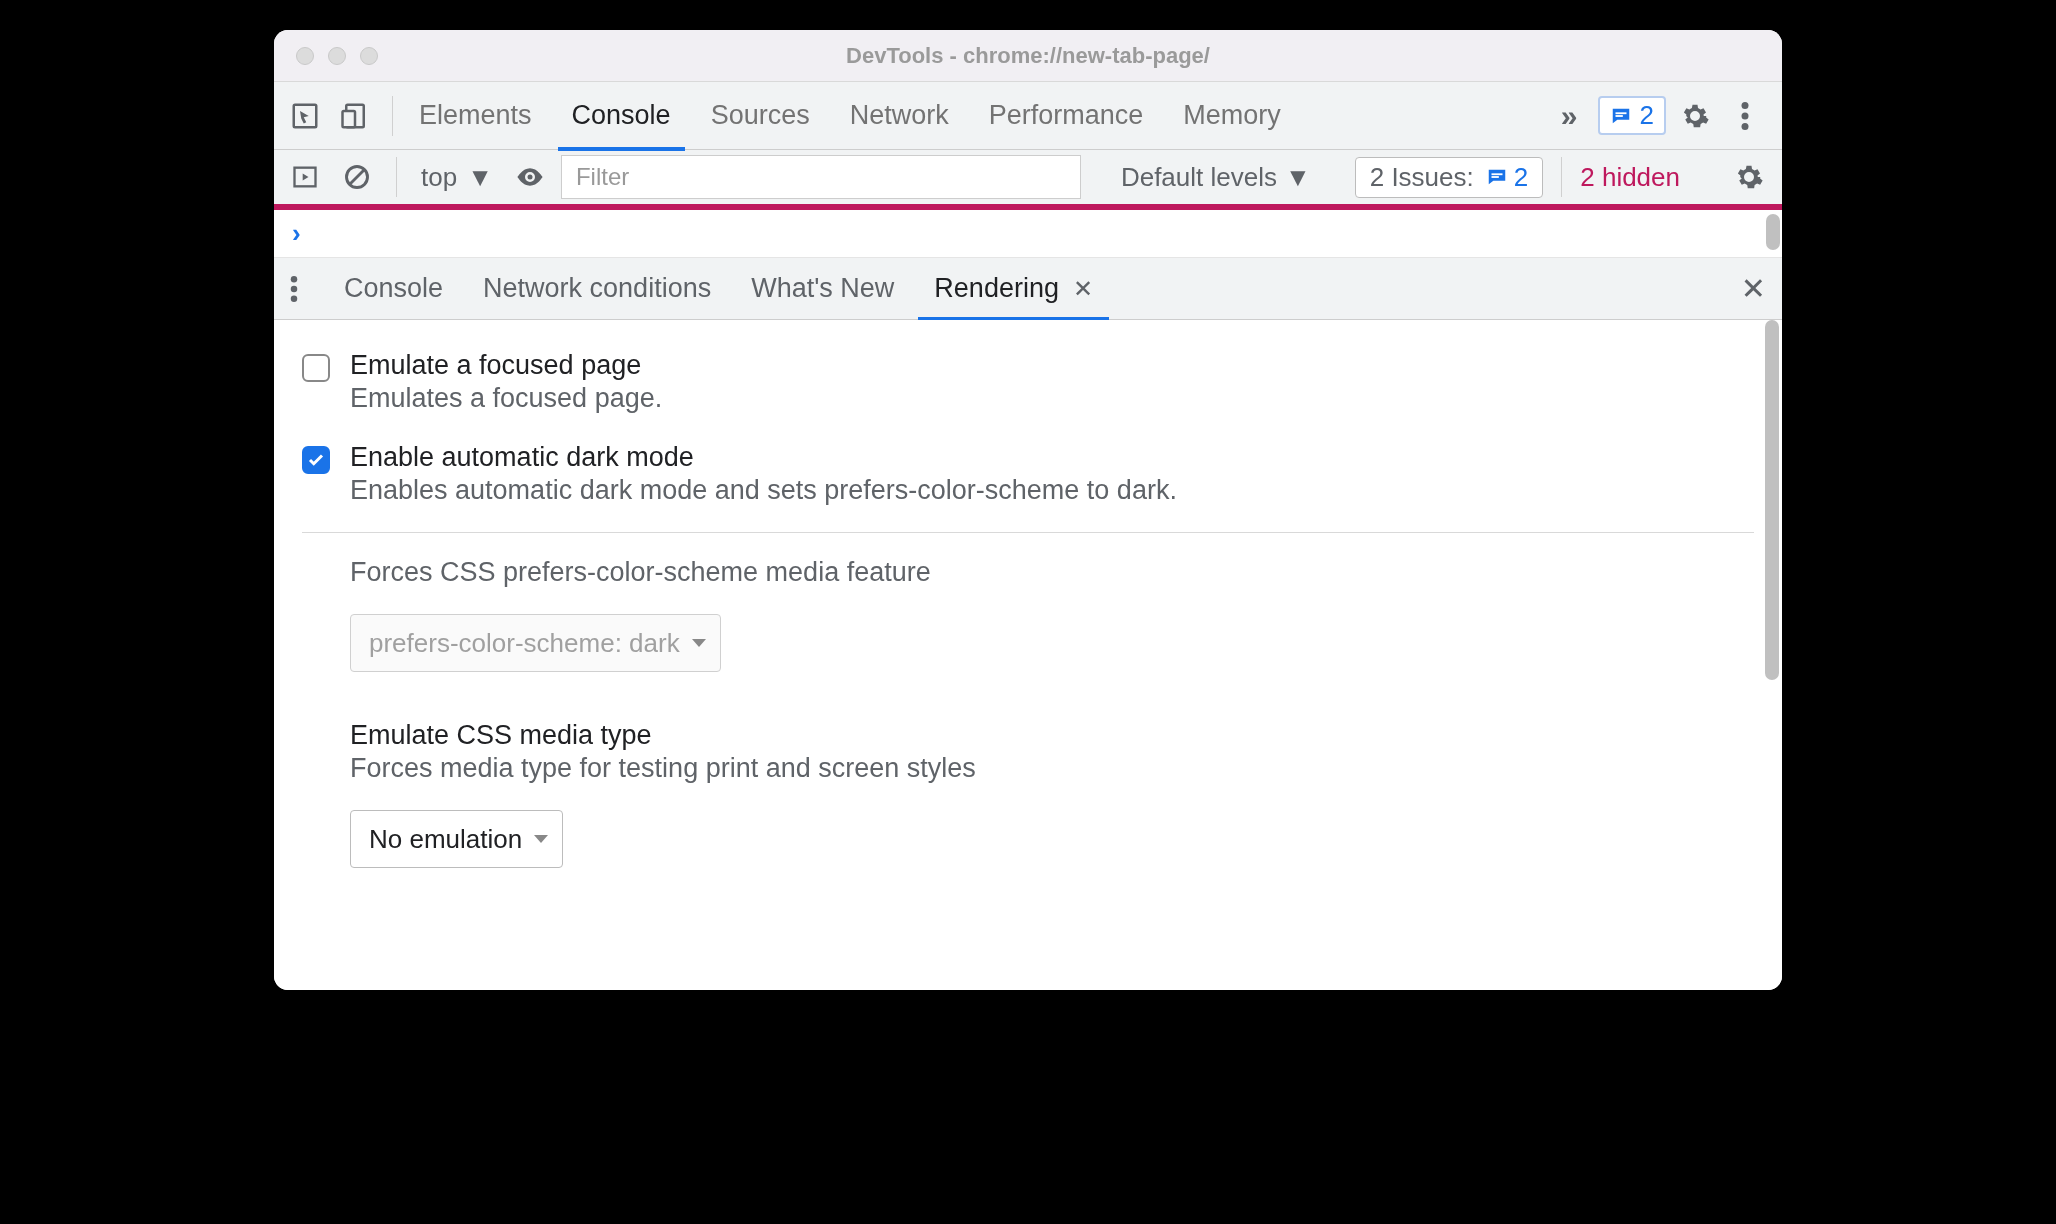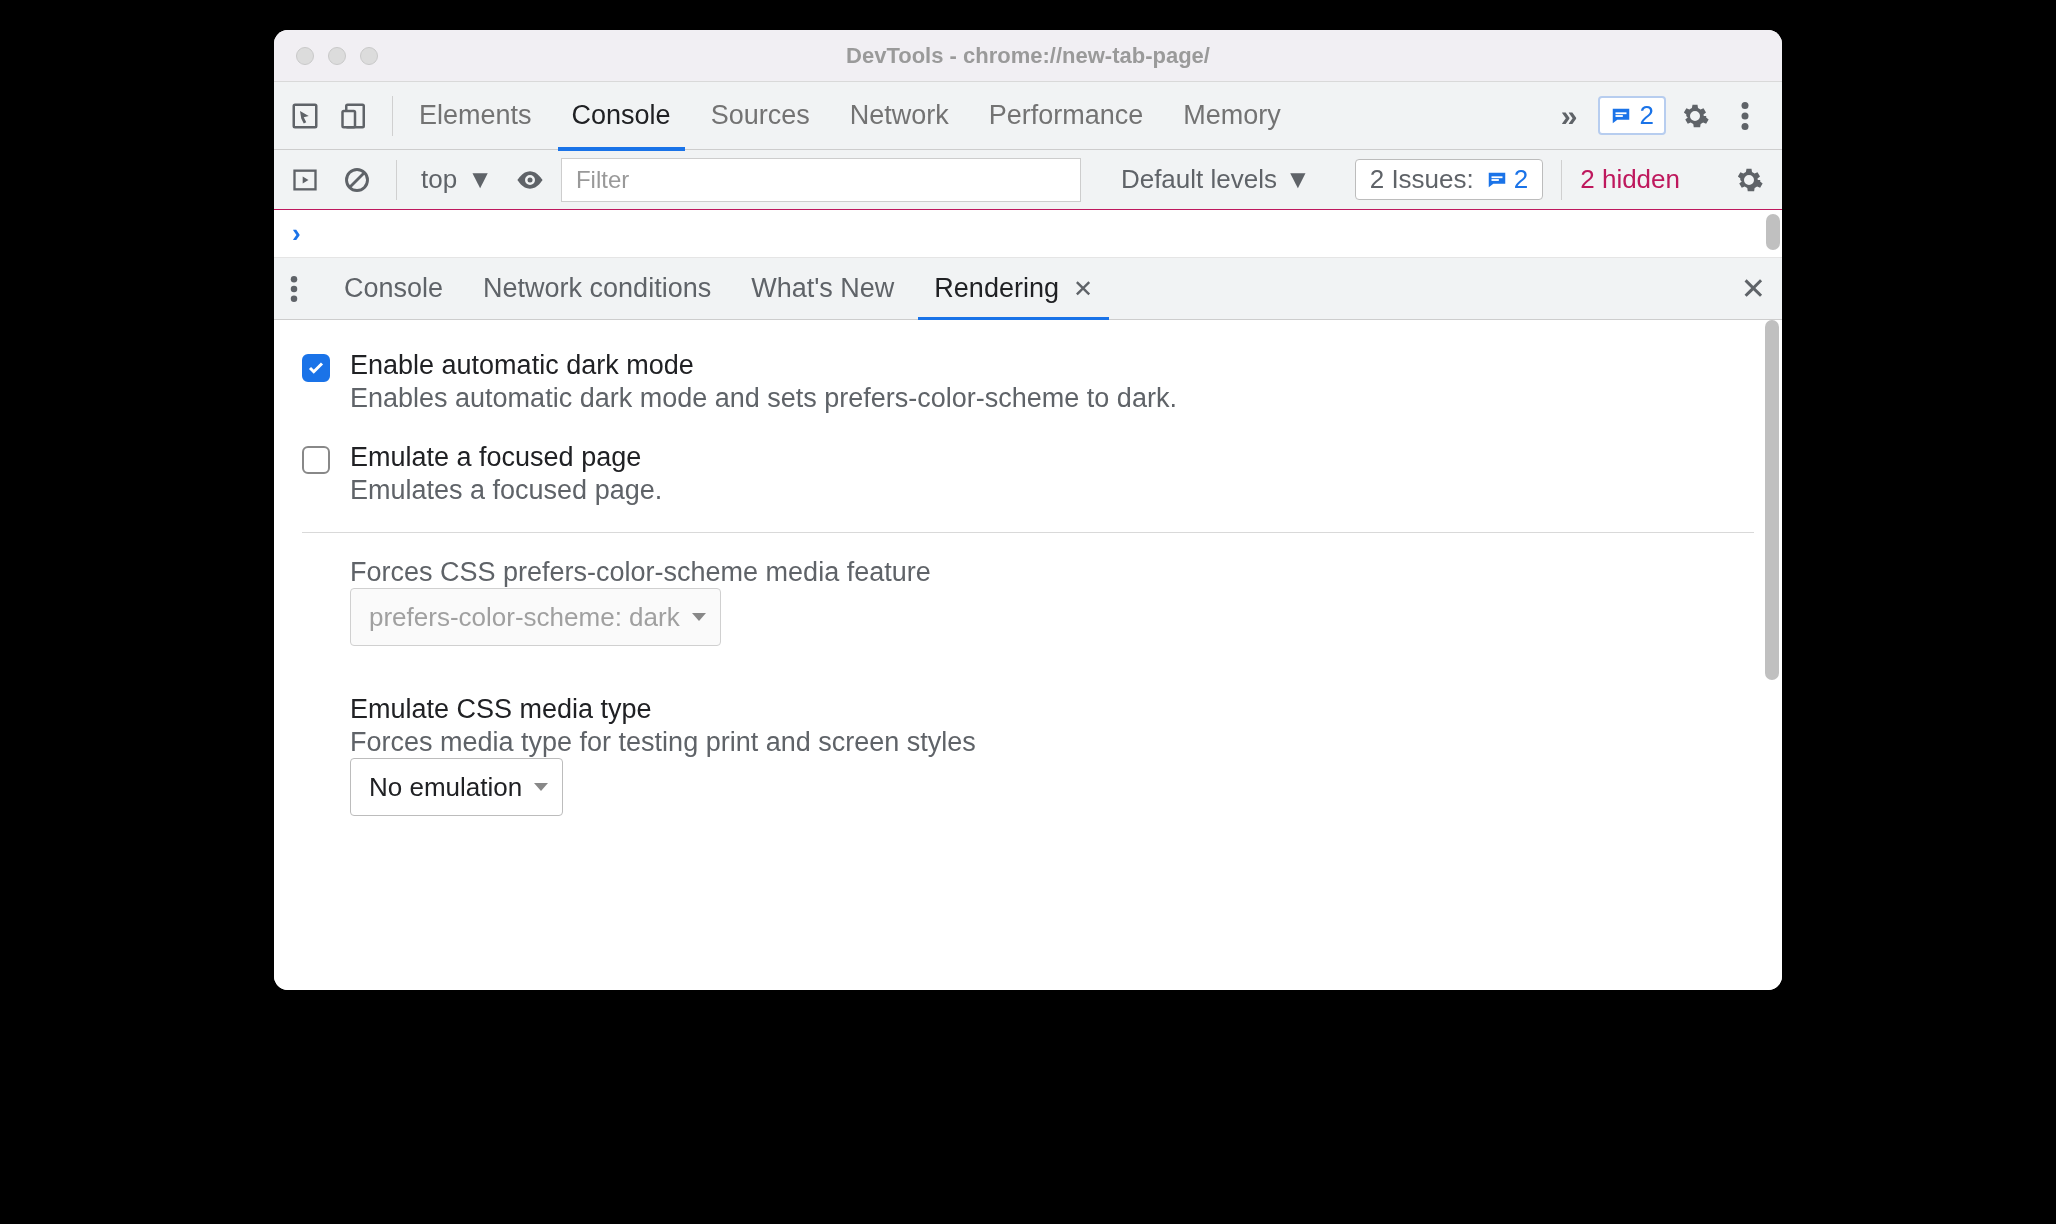--- a/index.html
+++ b/index.html
@@ -81,21 +81,21 @@
     border: 2px solid #b7cdef; border-radius: 4px;
     padding: 2px 10px; color: #1a73e8; font-size: 26px;
     background: #fff;
   }
   .gear, .kebab { font-size: 30px; }
 
   
   .subbar {
     height: 60px;
     background: #f1f3f4;
-    border-bottom: 1px solid #be185d;
+    border-bottom: 6px solid #be185d;
     display: flex; align-items: center;
     padding: 0 12px 0 10px; gap: 10px;
     font-size: 24px; color: #5f6368;
   }
   .ctx-select {
     display: flex; align-items: center; gap: 10px;
     cursor: pointer; font-size: 26px; color: #5f6368;
     padding: 0 6px;
   }
   .filter-input {
@@ -161,21 +161,21 @@
   }
   .chk.checked { background: #1a73e8; border-color:#1a73e8; color:#fff; }
   .chk.checked svg { width:18px; height:18px; }
   .opt-text .ttl { font-size: 27px; color: #202124; }
   .opt-text .desc { font-size: 27px; color: #5f6368; margin-top: 2px; }
   .hr { border: none; border-top: 1px solid #d9d9d9; margin: 8px 0 24px 0; }
   .section { padding-left: 48px; }
   .sec-ttl { font-size: 27px; color: #202124; }
   .sec-desc { font-size: 27px; color: #5f6368; margin-top: 2px; }
   .fake-select {
-    display: inline-flex; align-items: center;
+    margin-top: 26px; display: inline-flex; align-items: center;
     border: 1px solid #d0d0d0; border-radius: 4px; background: #fafafa;
     height: 58px; padding: 0 40px 0 18px; font-size: 26px; color: #a0a0a0;
     position: relative; cursor: pointer;
   }
   .fake-select.enabled { color: #202124; background:#fff; border-color:#bcbcbc;}
   .fake-select .tri {
     position: absolute; right: 14px; top: 50%; transform: translateY(-50%);
     width: 0; height: 0; border-left: 7px solid transparent; border-right: 7px solid transparent;
     border-top: 8px solid #888;
   }
@@ -335,36 +335,36 @@
       <span class="close">✕</span>
     </div>
     <div class="spacer"></div>
     <div class="drawer-close">✕</div>
   </div>
 
   <div class="panel">
     <div class="side-scroll2"></div>
 
     <div class="opt-row">
+      <div class="chk"></div>
+      <div class="opt-text">
+        <div class="ttl">Emulate a focused page</div>
+        <div class="desc">Emulates a focused page.</div>
+      </div>
+    </div>
+
+    <div class="opt-row">
       <div class="chk checked">
         <svg viewBox="0 0 24 24">
             <path fill="none" stroke="#fff" stroke-width="4" d="M4 12l5 5L20 6"></path>
           </svg>
       </div>
       <div class="opt-text">
         <div class="ttl">Enable automatic dark mode</div>
         <div class="desc">Enables automatic dark mode and sets prefers-color-scheme to dark.</div>
-      </div>
-    </div>
-
-    <div class="opt-row">
-      <div class="chk"></div>
-      <div class="opt-text">
-        <div class="ttl">Emulate a focused page</div>
-        <div class="desc">Emulates a focused page.</div>
       </div>
     </div>
 
     <hr class="hr">
 
     <div class="section">
       <div class="sec-desc">Forces CSS prefers-color-scheme media feature</div>
       <div class="fake-select">
         <span>prefers-color-scheme: dark</span>
         <span class="tri"></span>

